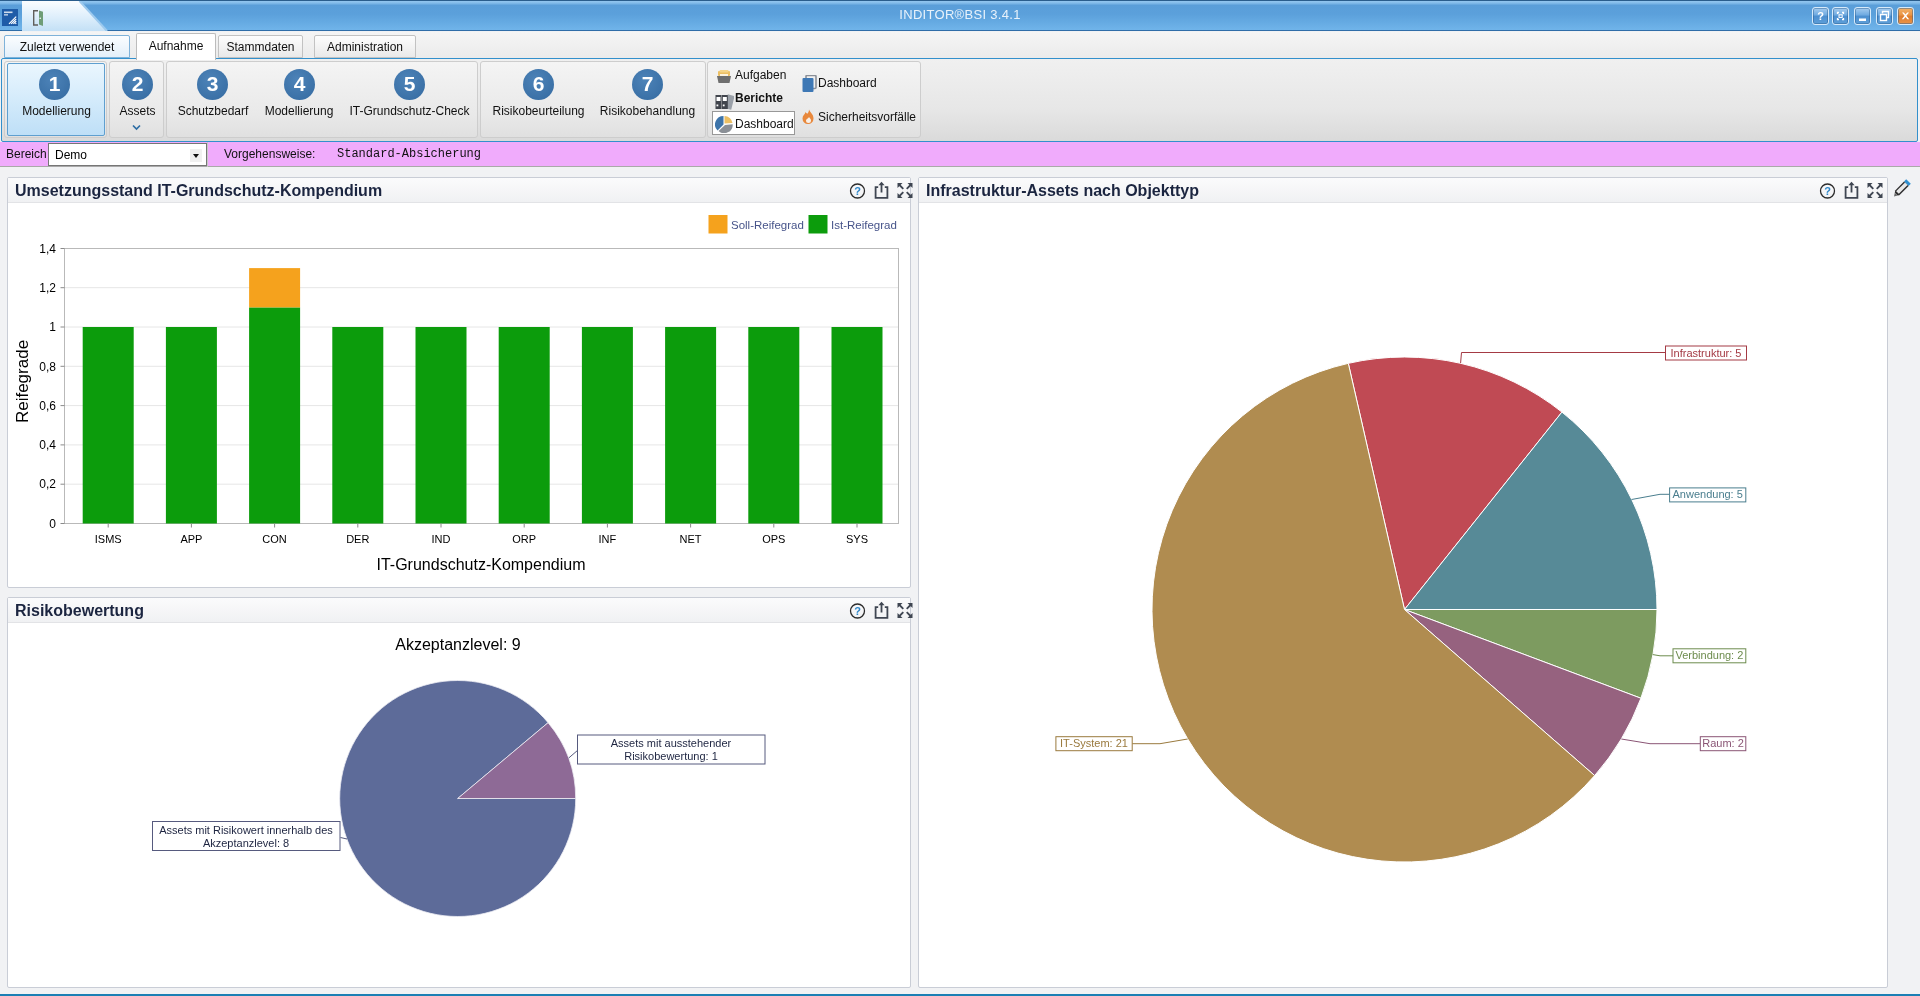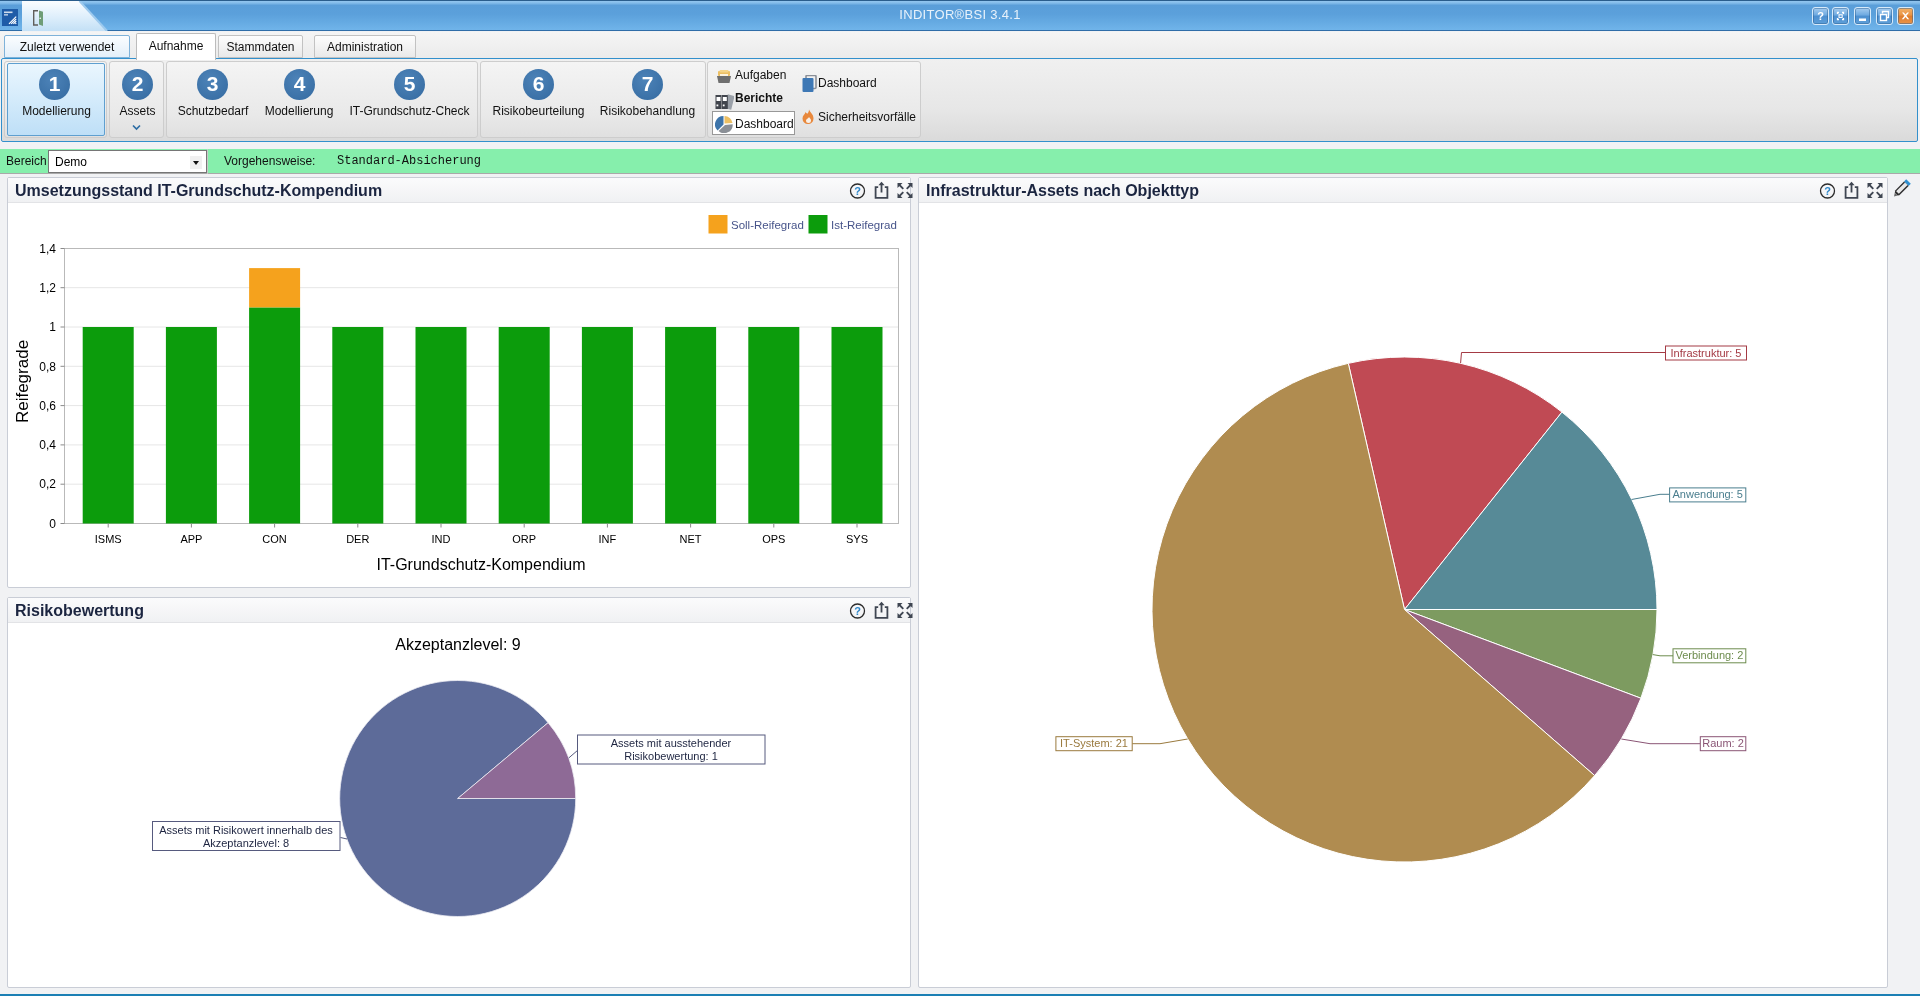--- a/index.html
+++ b/index.html
@@ -35,21 +35,21 @@
   background:linear-gradient(#f4f4f4, #e9e9e9 70%, #e0e0e0); }
 .ncirc { position:absolute; width:31px; height:31px; border-radius:50%; background:radial-gradient(circle at 42% 35%, #4d83b8, #3a70a6 75%);
   color:#fff; font-size:21px; font-weight:bold; text-align:center; line-height:30px; }
 .rlabel { position:absolute; top:41px; height:16px; font-size:12px; color:#111; text-align:center; line-height:16px; white-space:nowrap; }
 #btn-anf { position:absolute; left:2px; top:1px; width:98px; height:73px; border:1px solid #5e9fd0; border-radius:2px;
   background:linear-gradient(#eaf6fe 0%, #d4ebfb 50%, #bedff7 100%); }
 .smallitem { position:absolute; font-size:12px; color:#111; white-space:nowrap; }
 #dash-sel { position:absolute; left:4px; top:49px; width:83px; height:24px; background:#fff; border:1px solid #989898; }
 
 
-#toolrow { left:0; top:142px; width:1920px; height:25px; background:#86efac; border-bottom:1px solid #a9a9a9;margin-top:7px; }
+#toolrow { left:0; top:142px; width:1920px; height:25px; background:#f0abfc; border-bottom:1px solid #a9a9a9; }
 #combo { position:absolute; left:48px; top:1px; width:159px; height:23px; background:#fff; border:1px solid #767676; font-size:12px; }
 #combo .txt { position:absolute; left:6px; top:4px; }
 #combo .car { position:absolute; right:4px; top:5px; width:12px; height:13px; background:#f0f0f0; }
 #combo .car:after { content:""; position:absolute; left:2.5px; top:4.5px; width:0; height:0; border-left:3.5px solid transparent; border-right:3.5px solid transparent; border-top:4px solid #111; }
 #vsep { position:absolute; left:207px; top:0px; width:1px; height:25px; background:#c8c8c8; }
 
 
 .panel { position:absolute; background:#fff; border:1px solid #c9cdd6; border-radius:2px; }
 .phead { position:absolute; left:0; top:0; right:0; height:25px; background:linear-gradient(#fbfbfc,#f0f1f3); border-bottom:1px solid #e2e3e6; }
 .ptitle { position:absolute; left:7px; top:0; height:25px; line-height:25px; font-size:16px; font-weight:bold; color:#1b2540; }

